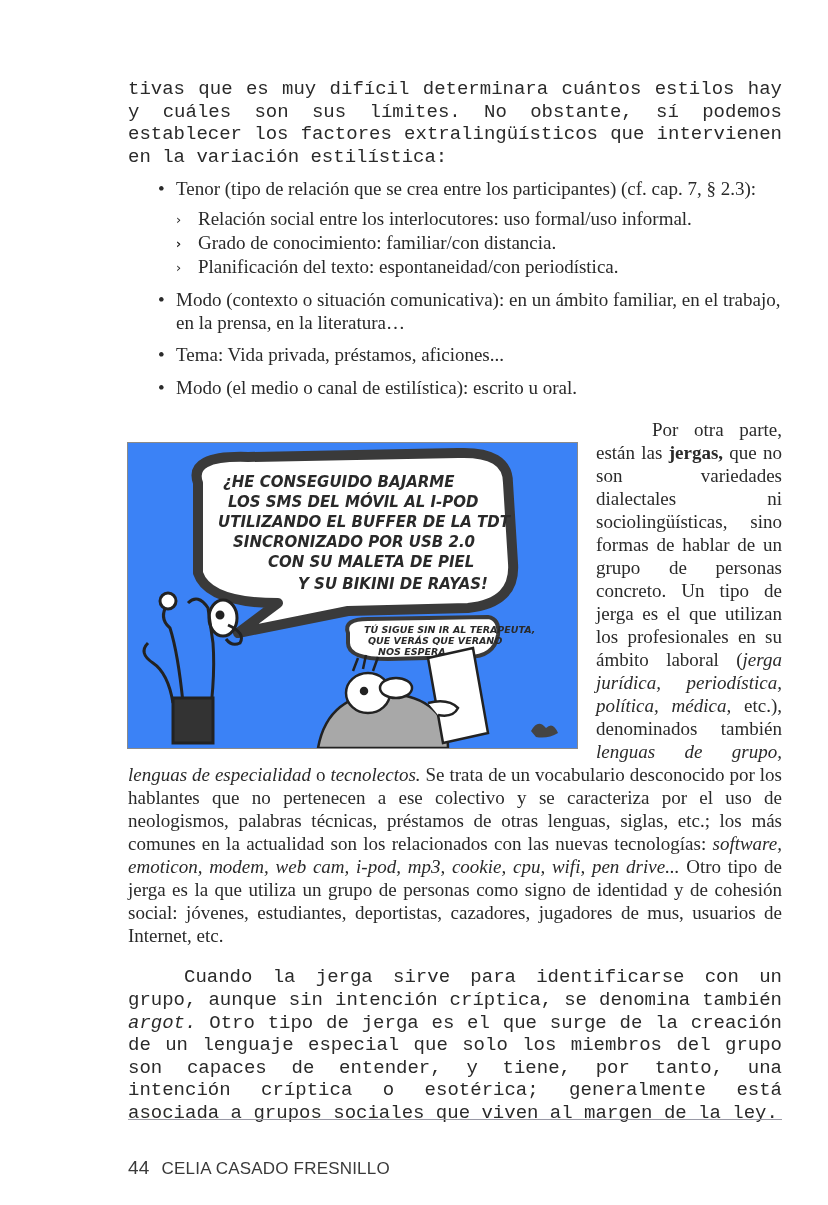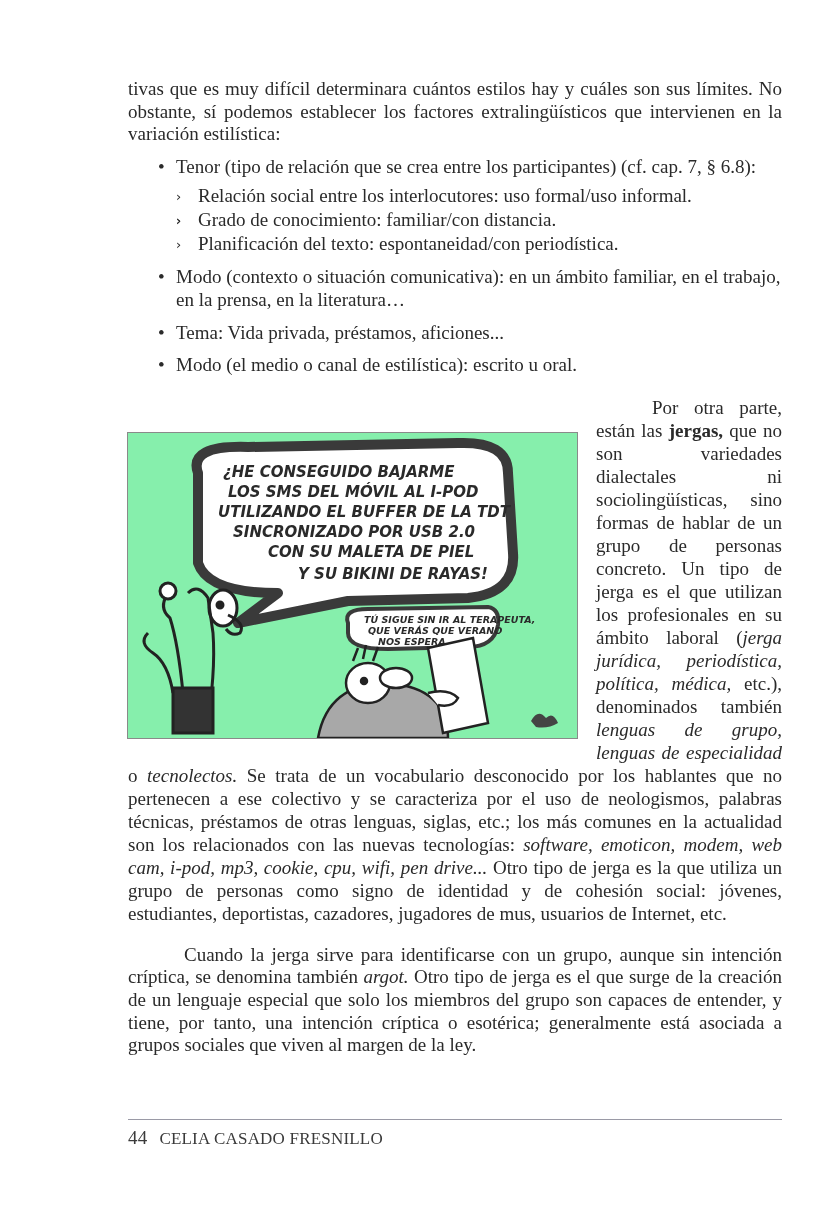--- a/index.html
+++ b/index.html
@@ -1,47 +1,47 @@
 <!DOCTYPE html>
 <html><head>
 <meta charset="utf-8">
 <style>
   html, body { margin:0; padding:0; background:#ffffff; }
   body { width:828px; height:1205px; position:relative; overflow:hidden;
          font-family:"Liberation Serif", "DejaVu Serif", serif; color:#2a2a2a; }
   .page { position:absolute; left:128px; top:78px; width:654px; }
-  .p { font-size:19px; line-height:22.6px; text-align:justify; margin:0; }
+  .p { font-size:19px; line-height:22.6px; text-align:justify; margin:0;font-family:Liberation Mono, monospace; }
   .list { margin:10px 0 0 0; padding:0; list-style:none; }
   .list > li { position:relative; padding-left:48px; font-size:19px; line-height:22.6px; margin-bottom:10px; text-align:left; }
   .list > li .dot { position:absolute; left:30px; top:0; }
   .sub { list-style:none; margin:6px 0 0 0; padding:0; }
   .sub li { position:relative; padding-left:22px; font-size:19px; line-height:24px; }
   .sub li .arr { position:absolute; left:0; top:1px; font-size:13px; font-family:"DejaVu Sans", sans-serif; }
   .wrap { position:relative; margin-top:4px; }
   .figure { float:left; width:449px; height:305px; border:1.5px solid #8a8a8a;
-            margin:36px 18px 4px -1px; background:#86efac; position:relative; overflow:hidden; }
+            margin:24px 18px 4px -1px; background:#3b82f6; position:relative; overflow:hidden; }
   .col-text { font-size:19px; line-height:23px; text-align:justify; }
   .indent { text-indent:56px; }
   .footer-rule { position:absolute; left:128px; top:1119px; width:654px; height:0; border-top:1.5px solid #9a9aa6; }
-  .footer { position:absolute; left:128px; top:1127px; font-family:Liberation Serif, serif;
+  .footer { position:absolute; left:128px; top:1157px; font-family:Liberation Sans, sans-serif;
             font-size:17px; color:#3a3a3a; letter-spacing:0.2px;text-align:right; }
   .footer .num { font-size:19px; margin-right:12px; }
   .cart-text { font-family:"DejaVu Sans", sans-serif; font-weight:bold; font-style:italic; fill:#2a2a2a; }
 </style>
 </head>
 <body>
 
 <div class="page">
 
   <p class="p">tivas que es muy difícil determinara cuántos estilos hay y cuáles son sus límites. No obstante, sí podemos establecer los factores extralingüísticos que intervienen en la variación estilística:</p>
 
   <ul class="list">
     <li>
       <span class="dot">•</span>
-      <span>Tenor (tipo de relación que se crea entre los participantes) (cf. cap. 7, § 6.8):</span>
+      <span>Tenor (tipo de relación que se crea entre los participantes) (cf. cap. 7, § 2.3):</span>
       <ul class="sub">
         <li><span class="arr">›</span><span>Relación social entre los interlocutores: uso formal/uso informal.</span></li>
         <li><span class="arr">›</span></li>
         <li><span class="arr">›</span><span>Grado de conocimiento: familiar/con distancia.</span></li>
         <li><span class="arr">›</span><span>Planificación del texto: espontaneidad/con periodística.</span></li>
       </ul>
     </li>
     <li>
       <span class="dot">•</span>
       <span>Modo (contexto o situación comunicativa): en un ámbito familiar, en el trabajo, en la prensa, en la literatura…</span>

